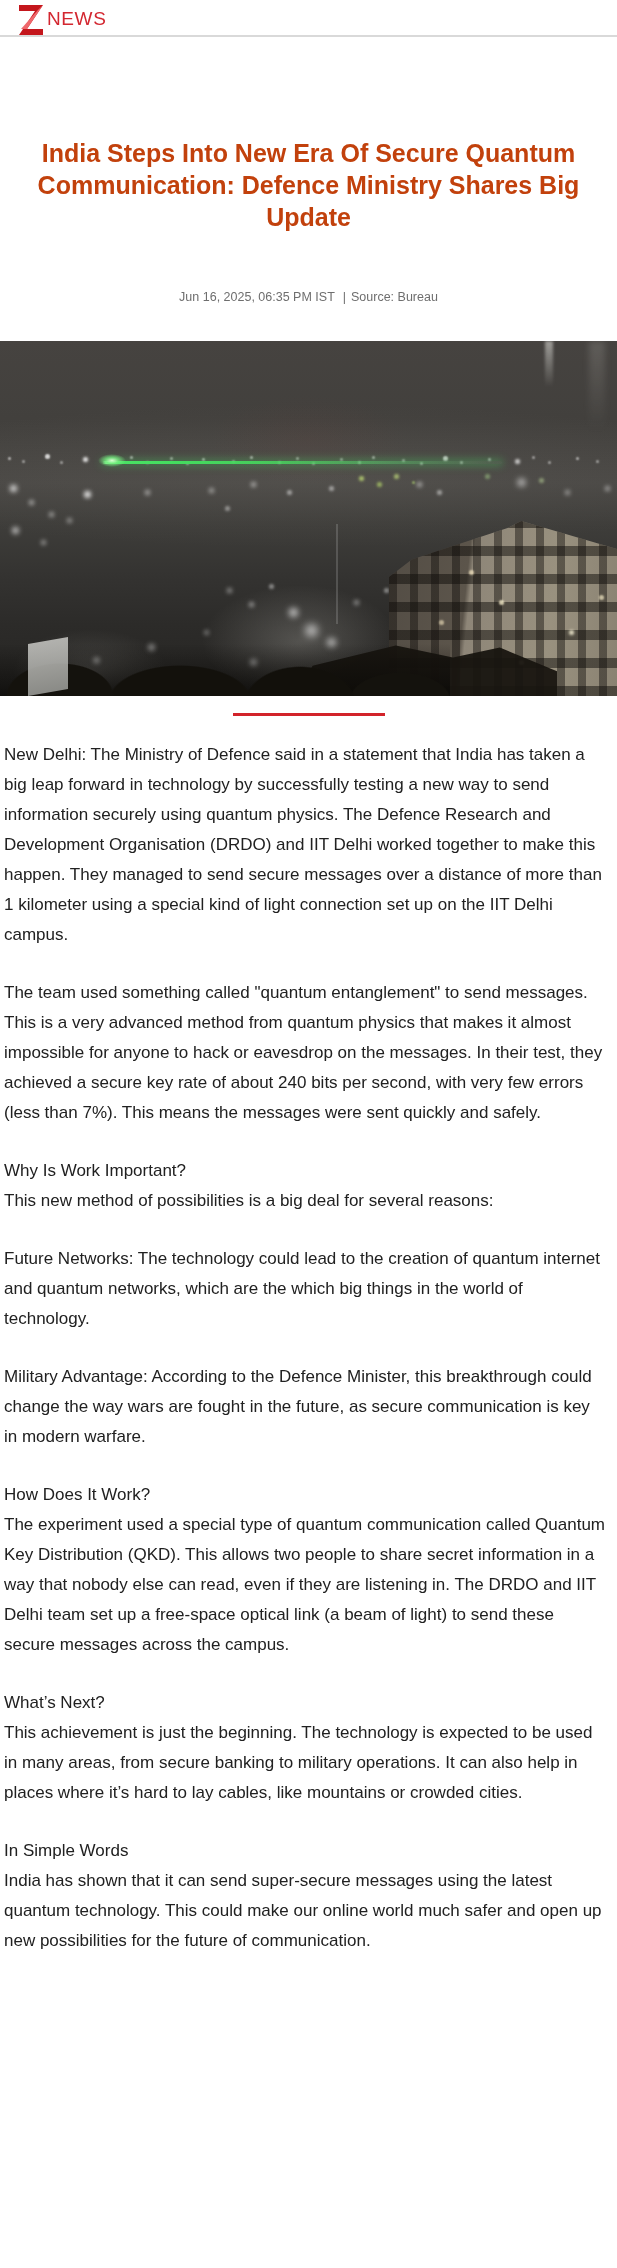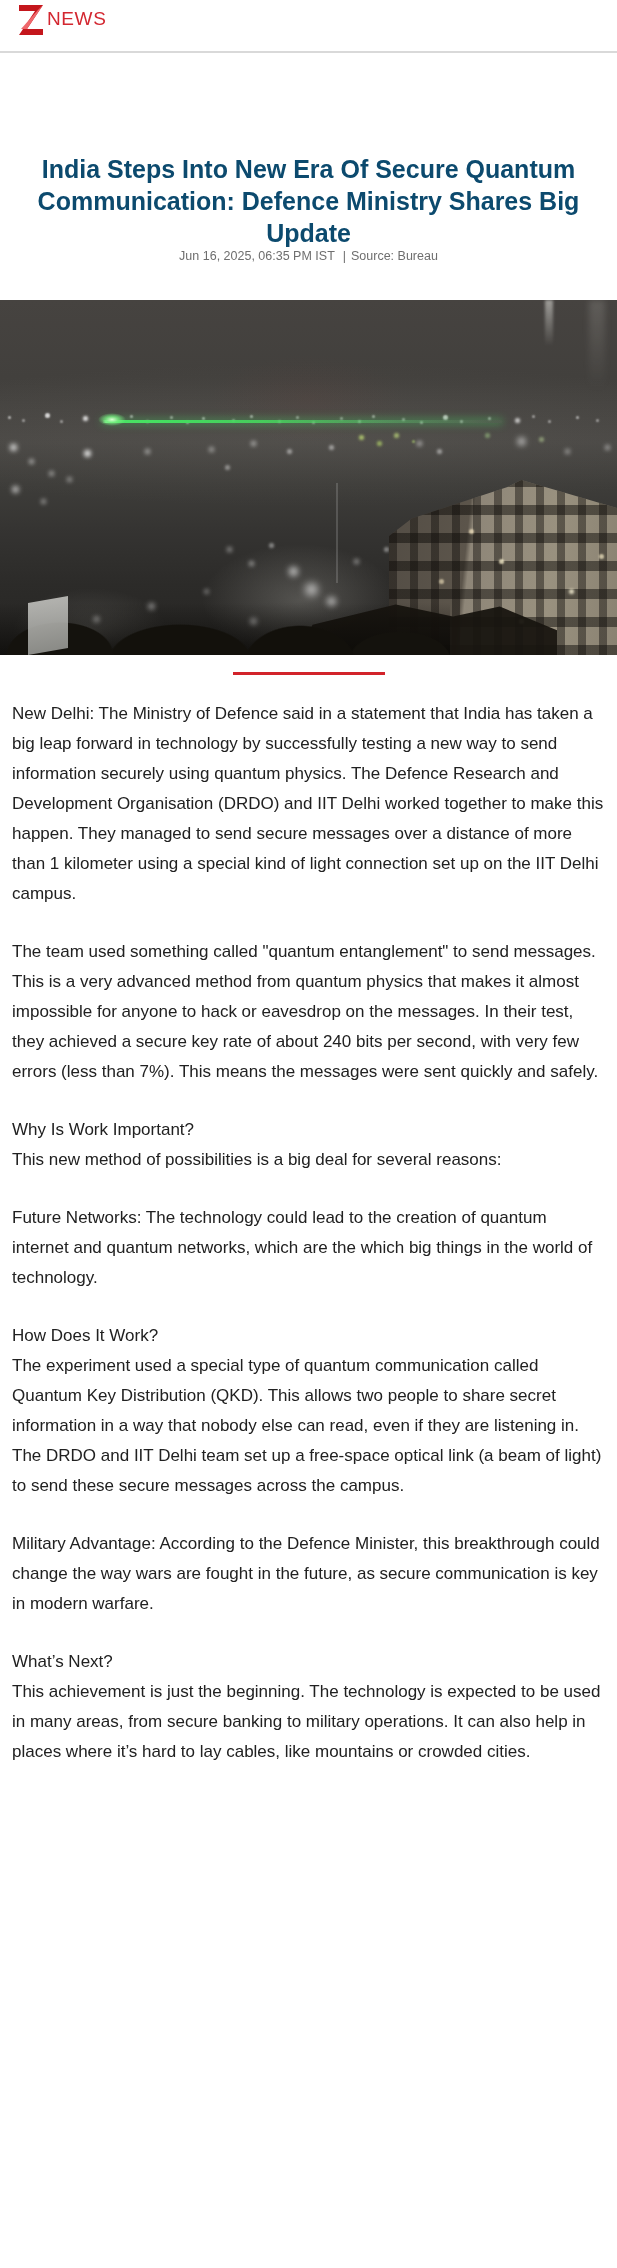--- a/index.html
+++ b/index.html
@@ -14,43 +14,44 @@
   body{
     width:617px;
     min-height:2268px;
     font-family:"Liberation Sans","DejaVu Sans",sans-serif;
     color:var(--text-dark,#212121);
     position:relative;
     overflow-x:hidden;
   }
   
   .site-header{
-    height:53px;
+    height:37px;
     border-bottom:2px solid #d9d9d9;
     padding:5px 8px 0 18px;
   }
   .logo{display:inline-flex;align-items:flex-start;cursor:pointer;}
   .logo svg{display:block;}
   .logo-news{
     font-size:19px;
     color:#d32730;
     letter-spacing:.6px;
     margin:4px 0 0 3px;
     line-height:1;
   }
   
   .headline{
     margin:100px 14px 0;
     text-align:center;
     font-size:25px;
     line-height:32px;
     font-weight:bold;
-    color:#0c4a6e;
+    color:#c2410c;
   }
   .meta{
+    margin-top:57px;
     text-align:center;
     font-size:12.5px;
     color:var(--meta-gray,#6e6e6e);
   }
   .meta .sep{margin:0 5px 0 8px;}
   
   .hero{
     position:relative;
     margin-top:37px;
     width:617px;
@@ -151,21 +152,21 @@
     filter:blur(3px);
   }
   
   .red-divider{
     width:152px;height:3px;
     background:var(--accent-red,#d2232a);
     margin:17px auto 0;
   }
   
   .article-body{
-    padding:24px 11px 40px 12px;
+    padding:24px 11px 40px 4px;
     font-size:17px;
     line-height:30px;
     color:var(--text-dark,#212121);
   }
   .block + .block{margin-top:28px;}
   .bheading{display:block;}
 </style>
 </head>
 <body>
 
@@ -213,23 +214,27 @@
     <span>The team used something called "quantum entanglement" to send messages. This is a very advanced method from quantum physics that makes it almost impossible for anyone to hack or eavesdrop on the messages. In their test, they achieved a secure key rate of about 240 bits per second, with very few errors (less than 7%). This means the messages were sent quickly and safely.</span>
   </p>
   <p class="block">
     <span class="bheading">Why Is Work Important?</span>
     <span>This new method of possibilities is a big deal for several reasons:</span>
   </p>
   <p class="block">
     <span>Future Networks: The technology could lead to the creation of quantum internet and quantum networks, which are the which big things in the world of technology.</span>
   </p>
   <p class="block">
+    <span>Military Advantage: According to the Defence Minister, this breakthrough could change the way wars are fought in the future, as secure communication is key in modern warfare.</span>
+  </p>
+  <p class="block">
     <span class="bheading">How Does It Work?</span>
     <span>The experiment used a special type of quantum communication called Quantum Key Distribution (QKD). This allows two people to share secret information in a way that nobody else can read, even if they are listening in. The DRDO and IIT Delhi team set up a free-space optical link (a beam of light) to send these secure messages across the campus.</span>
   </p>
   <p class="block">
-    <span>Military Advantage: According to the Defence Minister, this breakthrough could change the way wars are fought in the future, as secure communication is key in modern warfare.</span>
-  </p>
-  <p class="block">
     <span class="bheading">What’s Next?</span>
     <span>This achievement is just the beginning. The technology is expected to be used in many areas, from secure banking to military operations. It can also help in places where it’s hard to lay cables, like mountains or crowded cities.</span>
   </p>
+  <p class="block">
+    <span class="bheading">In Simple Words</span>
+    <span>India has shown that it can send super-secure messages using the latest quantum technology. This could make our online world much safer and open up new possibilities for the future of communication.</span>
+  </p>
 </article>
 
 </body></html>

